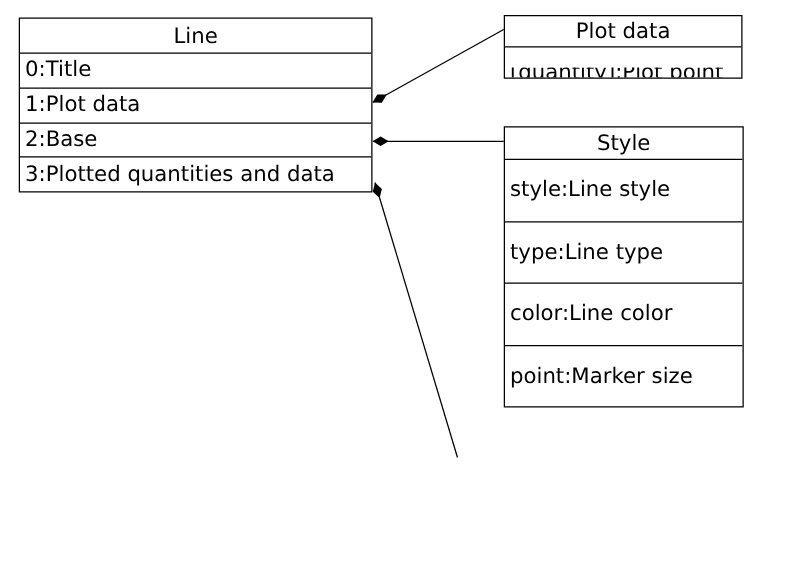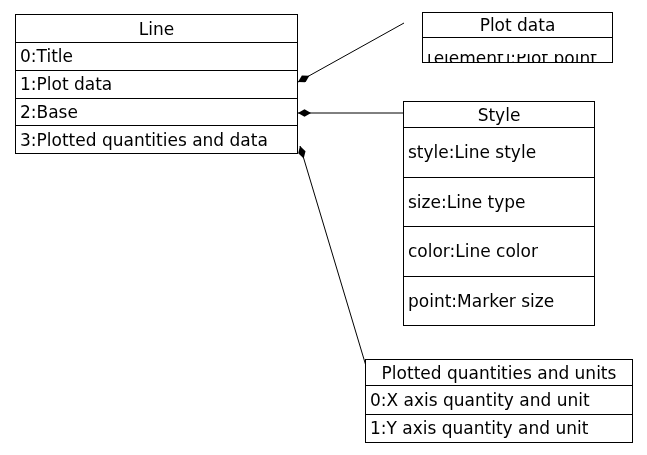--- a/index.html
+++ b/index.html
@@ -71,32 +71,27 @@
   </svg>
 
   <div class="record-box" style="left:15px; top:14px; width:283px; height:140px;">
     <div class="record-header" style="height:27px;">Line</div>
     <div class="record-row">0:Title</div>
     <div class="record-row">1:Plot data</div>
     <div class="record-row">2:Base</div>
     <div class="record-row">3:Plotted quantities and data</div>
   </div>
 
-  <div class="record-box" style="left:422px; top:12px; width:191px; height:51px;gap:16px;">
+  <div class="record-box" style="left:403px; top:12px; width:191px; height:51px;gap:16px;">
     <div class="record-header" style="height:24px;">Plot data</div>
-    <div class="record-row">[element]:Plot point</div>
+    <div class="record-row">[quantity]:Plot point</div>
   </div>
 
   <div class="record-box" style="left:403px; top:101px; width:192px; height:225px;text-align:center;">
     <div class="record-header" style="height:25px;">Style</div>
     <div class="record-row">style:Line style</div>
-    <div class="record-row">size:Line type</div>
+    <div class="record-row">type:Line type</div>
     <div class="record-row">color:Line color</div>
     <div class="record-row">point:Marker size</div>
   </div>
 
-  <div class="record-box" style="left:365px; top:359px; width:268px; height:84px;">
-    <div class="record-header" style="height:25px;">Plotted quantities and units</div>
-    <div class="record-row">0:X axis quantity and unit</div>
-    <div class="record-row">1:Y axis quantity and unit</div>
-  </div>
 
 </div>
 
 </body></html>

